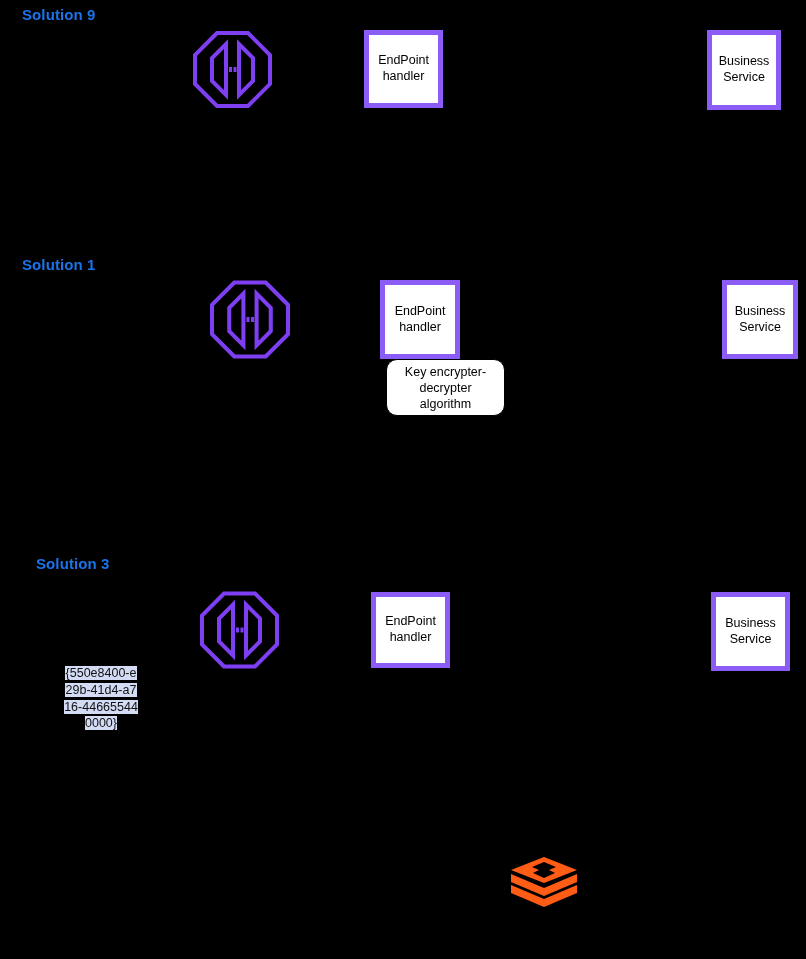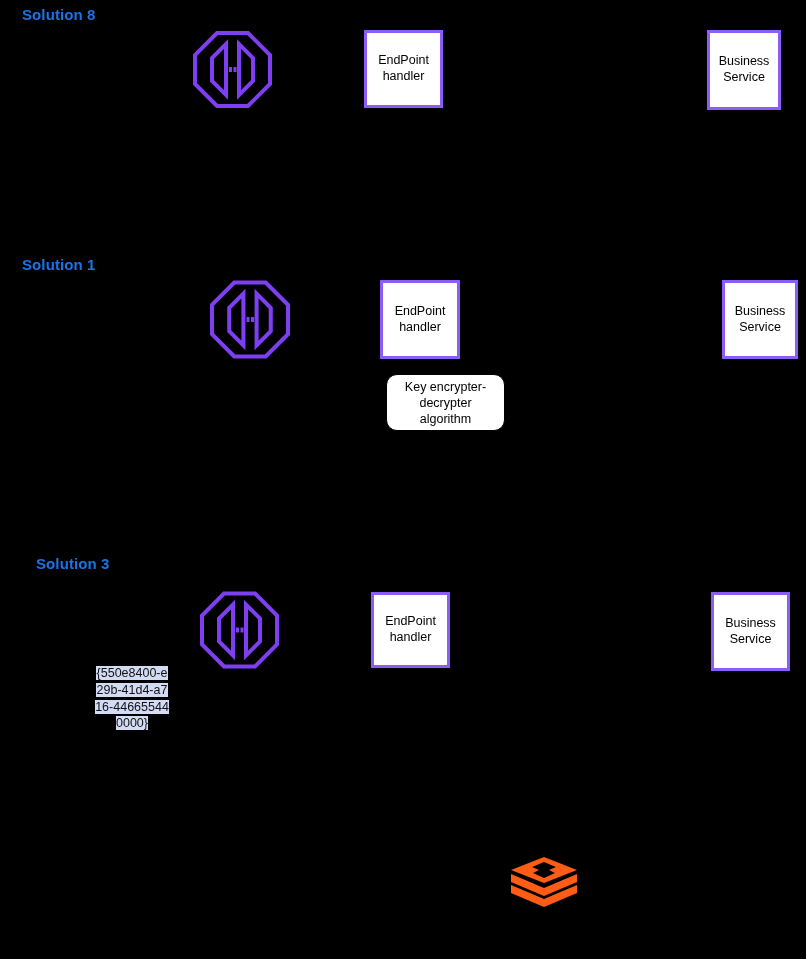--- a/index.html
+++ b/index.html
@@ -29,21 +29,21 @@
     letter-spacing: 0.1px;
     color: #1a73e8;
     white-space: nowrap;
     line-height: 1;
   }
 
   
   .node-box {
     position: absolute;
     background: #ffffff;
-    border: 3px solid #8b5cf6;
+    border: 5px solid #8b5cf6;
     box-sizing: border-box;
     display: flex;
     align-items: center;
     justify-content: center;
     text-align: center;
     color: #000000;
     font-size: 12.5px;
     line-height: 1.25;
     padding: 2px 4px;
     box-sizing: border-box;
@@ -80,36 +80,35 @@
 
   
   .uuid-text {
     position: absolute;
     font-size: 12.5px;
     line-height: 1.34;
     color: #000000;
     width: 78px;
     text-align: center;
     word-break: break-all;
-    margin-left: 31px;
   }
   .uuid-text span.hl {
     background: #d3dcf4;
     color: #111111;
     box-decoration-break: clone;
     -webkit-box-decoration-break: clone;
     padding: 0 0.5px;
   }
 </style>
 </head>
 <body>
 
 <div id="canvas">
 
-  <div class="section-title" style="left:22px; top:7px;">Solution 8</div>
+  <div class="section-title" style="left:22px; top:7px;">Solution 9</div>
 
   <svg class="kong-icon" style="left:193px; top:31px;" width="79" height="77" viewBox="0 0 79 77">
     <polygon points="24,2 55,2 77,24 77,53 55,75 24,75 2,53 2,24" fill="none" stroke="#7E3FF2" stroke-width="4"></polygon>
     <path d="M33,13 L33,64 L19,50 L19,27 Z" fill="none" stroke="#7E3FF2" stroke-width="4"></path>
     <path d="M46,13 L46,64 L60,50 L60,27 Z" fill="none" stroke="#7E3FF2" stroke-width="4"></path>
     <rect x="36" y="36" width="3" height="5" fill="#7E3FF2"></rect>
     <rect x="40.5" y="36" width="3" height="5" fill="#7E3FF2"></rect>
     <rect x="45" y="36" width="0" height="5" fill="#7E3FF2"></rect>
   </svg>
 
@@ -124,21 +123,21 @@
     <path d="M33,13 L33,64 L19,50 L19,27 Z" fill="none" stroke="#7E3FF2" stroke-width="4"></path>
     <path d="M46,13 L46,64 L60,50 L60,27 Z" fill="none" stroke="#7E3FF2" stroke-width="4"></path>
     <rect x="36" y="36" width="3" height="5" fill="#7E3FF2"></rect>
     <rect x="40.5" y="36" width="3" height="5" fill="#7E3FF2"></rect>
   </svg>
 
   <div class="node-box" style="left:380px; top:280px; width:80px; height:79px;">EndPoint handler</div>
 
   <div class="node-box" style="left:722px; top:280px; width:76px; height:79px;">Business Service</div>
 
-  <div class="note-box" style="left:386px; top:374px; width:119px; height:57px;">Key encrypter-decrypter algorithm</div>
+  <div class="note-box" style="left:386px; top:359px; width:119px; height:57px;">Key encrypter-decrypter algorithm</div>
 
   <div class="section-title" style="left:36px; top:556px;">Solution 3</div>
 
   <svg class="kong-icon" style="left:200px; top:591px;" width="79" height="78" viewBox="0 0 79 77">
     <polygon points="24,2 55,2 77,24 77,53 55,75 24,75 2,53 2,24" fill="none" stroke="#7E3FF2" stroke-width="4"></polygon>
     <path d="M33,13 L33,64 L19,50 L19,27 Z" fill="none" stroke="#7E3FF2" stroke-width="4"></path>
     <path d="M46,13 L46,64 L60,50 L60,27 Z" fill="none" stroke="#7E3FF2" stroke-width="4"></path>
     <rect x="36" y="36" width="3" height="5" fill="#7E3FF2"></rect>
     <rect x="40.5" y="36" width="3" height="5" fill="#7E3FF2"></rect>
   </svg>

